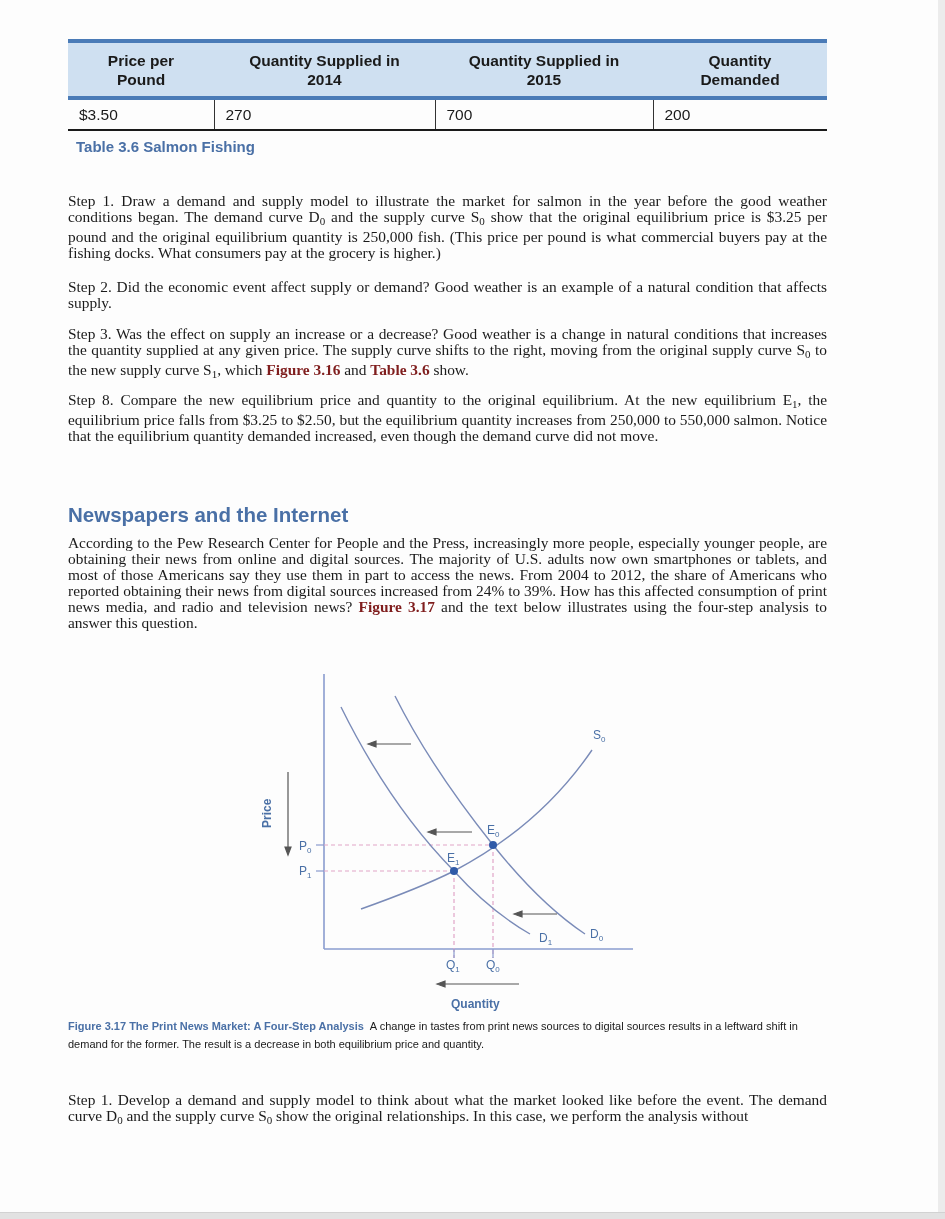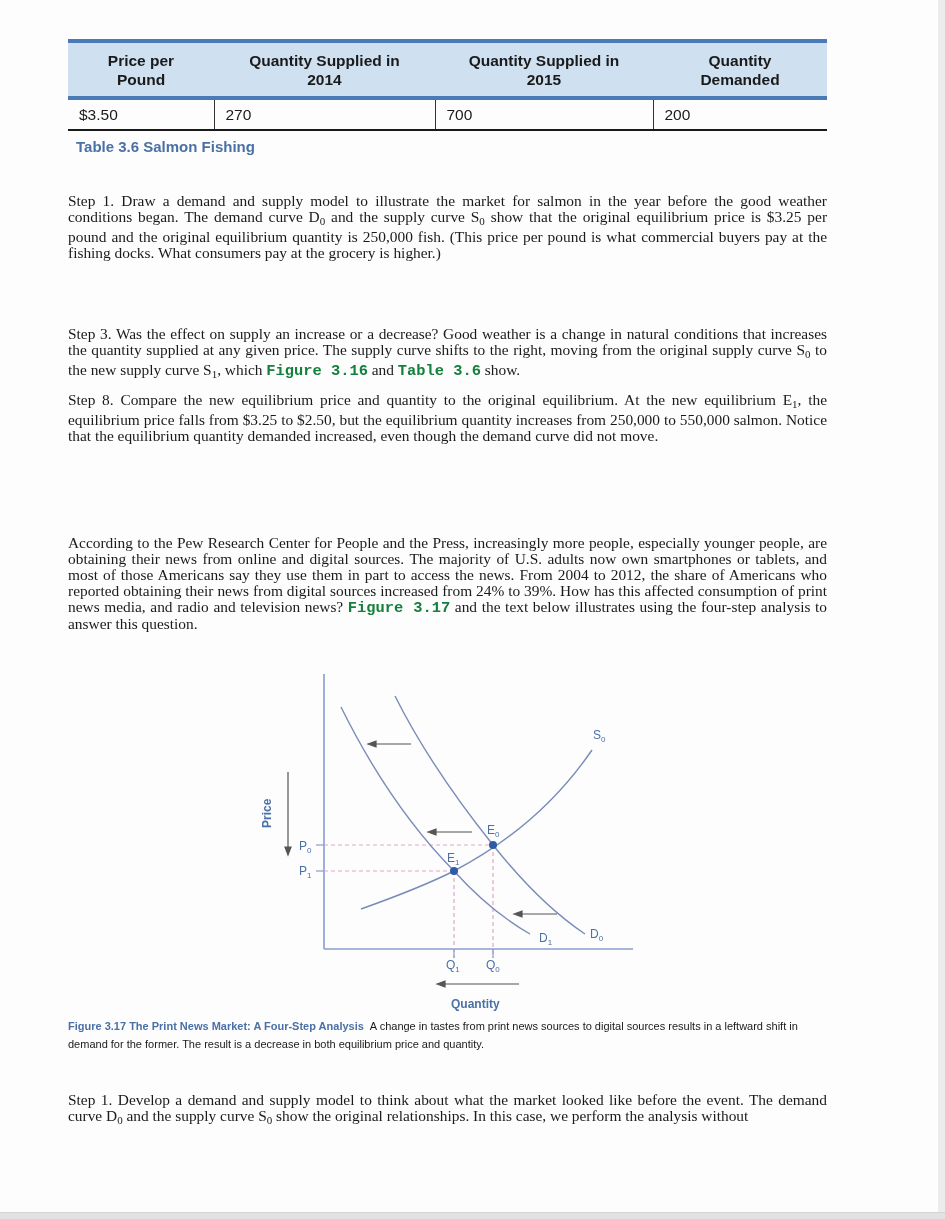--- a/index.html
+++ b/index.html
@@ -11,21 +11,21 @@
 
   
   .tbl { position: absolute; left: 68px; top: 23px; width: 759px; border-collapse: collapse; font-family: "Liberation Sans", sans-serif; }
   .tbl th { background: #cfe0f1; font-weight: bold; font-size: 15.5px; line-height: 19px; text-align: center; padding: 8px 6px 7px 6px; border-top: 4px solid #4a7bb7; border-bottom: 4px solid #4a7bb7; color: #1a1a1a; }
   .tbl td { font-size: 15.5px; padding: 6px 10px 5px 11px; border-bottom: 2px solid #1a1a1a; border-left: 1px solid #333; height: 31px; }
   .tbl td:first-child { border-left: none; }
   .tbl-caption { position: absolute; left: 76px; top: 122px; font-family: "Liberation Sans", sans-serif; font-weight: bold; font-size: 15px; color: #4a70a6; }
 
   
   .para { position: absolute; left: 68px; width: 759px; font-size: 15.4px; line-height: 16px; text-align: justify; color: #1a1a1a; }
-  .link { font-family: Liberation Mono, monospace; font-weight: bold; color: #15803d; }
+  .link { font-family: Liberation Serif, serif; font-weight: bold; color: #7f1d1d; }
   .sub { font-size: 11px; vertical-align: -3px; }
   .h2 { position: absolute; left: 68px; top: 487px; font-family: "Liberation Sans", sans-serif; font-weight: bold; font-size: 20.5px; color: #4a70a6; }
 
   
   .figure { position: absolute; left: 250px; top: 650px; width: 400px; height: 350px; }
   .figure svg { position: absolute; left: 0; top: 0; }
   .fig-caption { position: absolute; left: 68px; top: 1001px; width: 759px; font-family: "Liberation Sans", sans-serif; font-size: 11px; line-height: 18px; color: #1a1a1a; }
   .fig-caption .cap-title { font-weight: bold; color: #4a70a6; margin-right: 6px; }
 </style>
 </head>
@@ -50,30 +50,32 @@
         <td>200</td>
       </tr>
     </tbody>
   </table>
   <div class="tbl-caption">Table 3.6 Salmon Fishing</div>
 
   <p class="para" style="top:177px">
     <span>Step 1. Draw a demand and supply model to illustrate the market for salmon in the year before the good weather conditions began. The demand curve D</span><span class="sub">0</span><span> and the supply curve S</span><span class="sub">0</span><span> show that the original equilibrium price is $3.25 per pound and the original equilibrium quantity is 250,000 fish. (This price per pound is what commercial buyers pay at the fishing docks. What consumers pay at the grocery is higher.)</span>
   </p>
 
+  <p class="para" style="top:263px">Step 2. Did the economic event affect supply or demand? Good weather is an example of a natural condition that affects supply.</p>
 
   <p class="para" style="top:310px">
     <span>Step 3. Was the effect on supply an increase or a decrease? Good weather is a change in natural conditions that increases the quantity supplied at any given price. The supply curve shifts to the right, moving from the original supply curve S</span><span class="sub">0</span><span> to the new supply curve S</span><span class="sub">1</span><span>, which </span><a class="link">Figure 3.16</a><span> and </span><a class="link">Table 3.6</a><span> show.</span>
   </p>
 
   <p class="para" style="top:376px">
     <span>Step 8. Compare the new equilibrium price and quantity to the original equilibrium. At the new equilibrium E</span><span class="sub">1</span><span>, the equilibrium price falls from $3.25 to $2.50, but the equilibrium quantity increases from 250,000 to 550,000 salmon. Notice that the equilibrium quantity demanded increased, even though the demand curve did not move.</span>
   </p>
 
 
+  <h2 class="h2">Newspapers and the Internet</h2>
 
   <p class="para" style="top:519px">
     <span>According to the Pew Research Center for People and the Press, increasingly more people, especially younger people, are obtaining their news from online and digital sources. The majority of U.S. adults now own smartphones or tablets, and most of those Americans say they use them in part to access the news. From 2004 to 2012, the share of Americans who reported obtaining their news from digital sources increased from 24% to 39%. How has this affected consumption of print news media, and radio and television news? </span><a class="link">Figure 3.17</a><span> and the text below illustrates using the four-step analysis to answer this question.</span>
   </p>
 
   <div class="figure">
     <svg width="400" height="350" viewBox="0 0 400 350" xmlns="http://www.w3.org/2000/svg" font-family="Liberation Sans, sans-serif">
 
       <g>
         <line x1="74" y1="8" x2="74" y2="283" stroke="#8a9ccf" stroke-width="1.6"></line>

